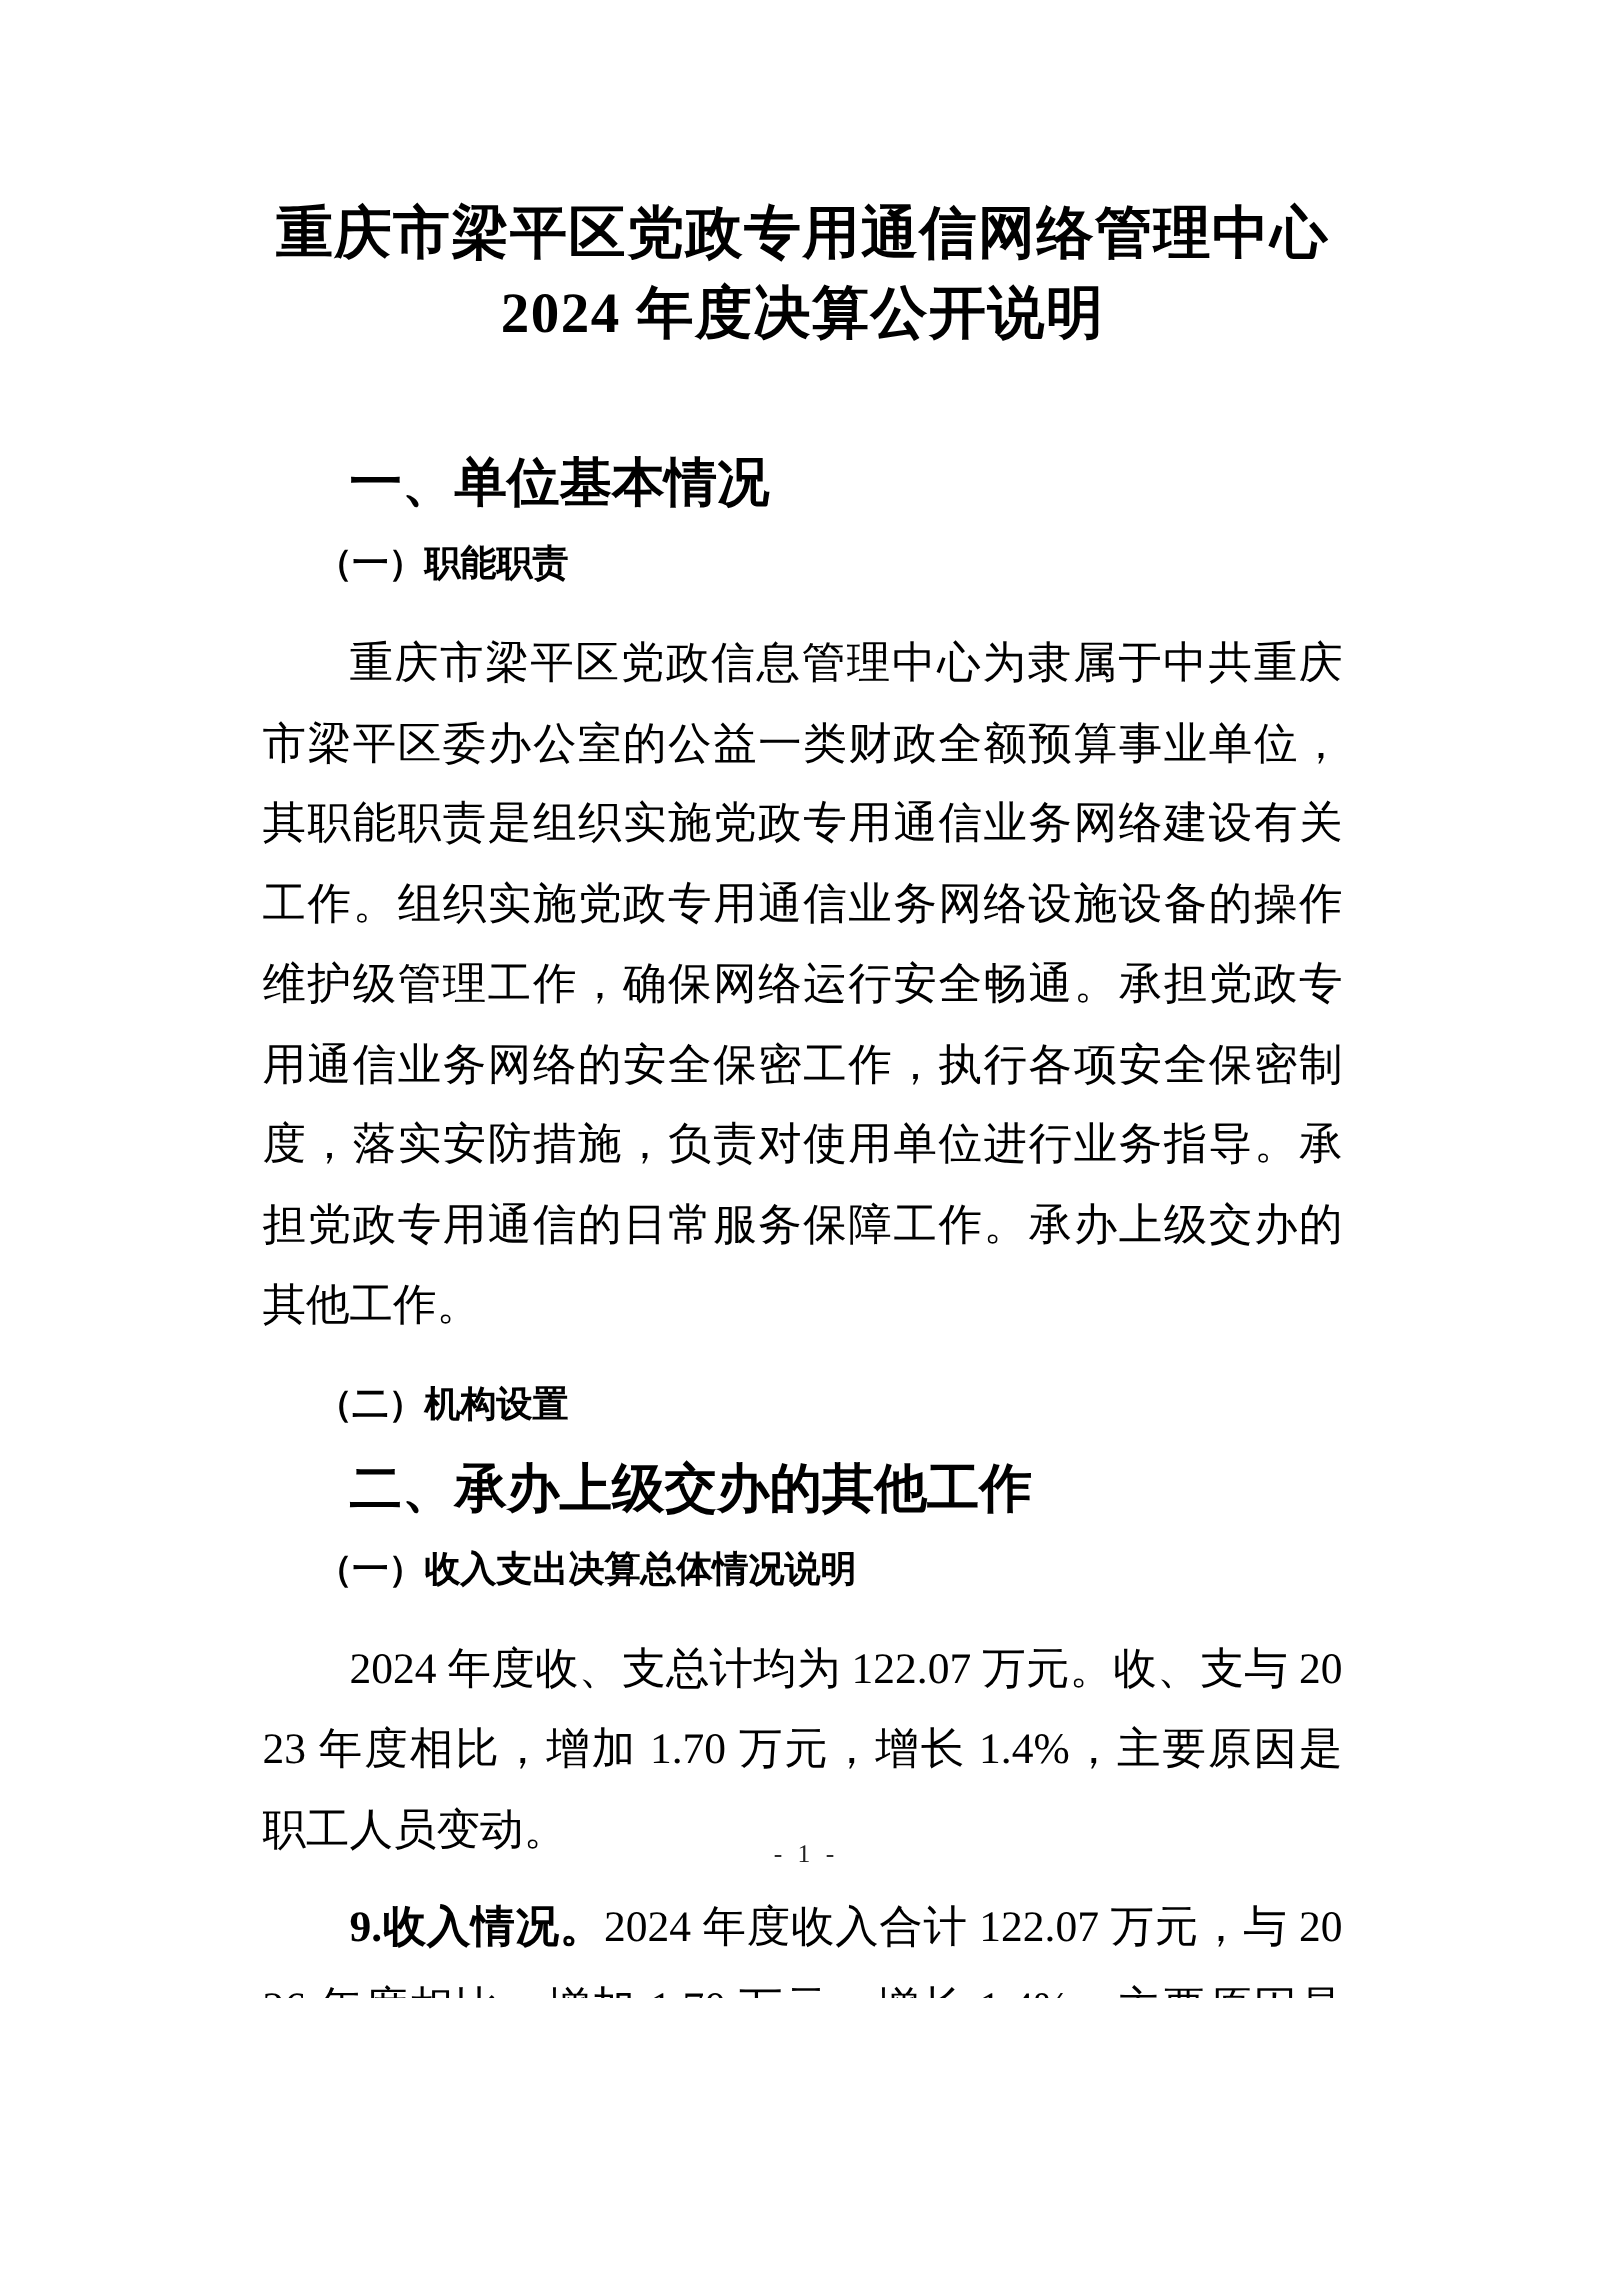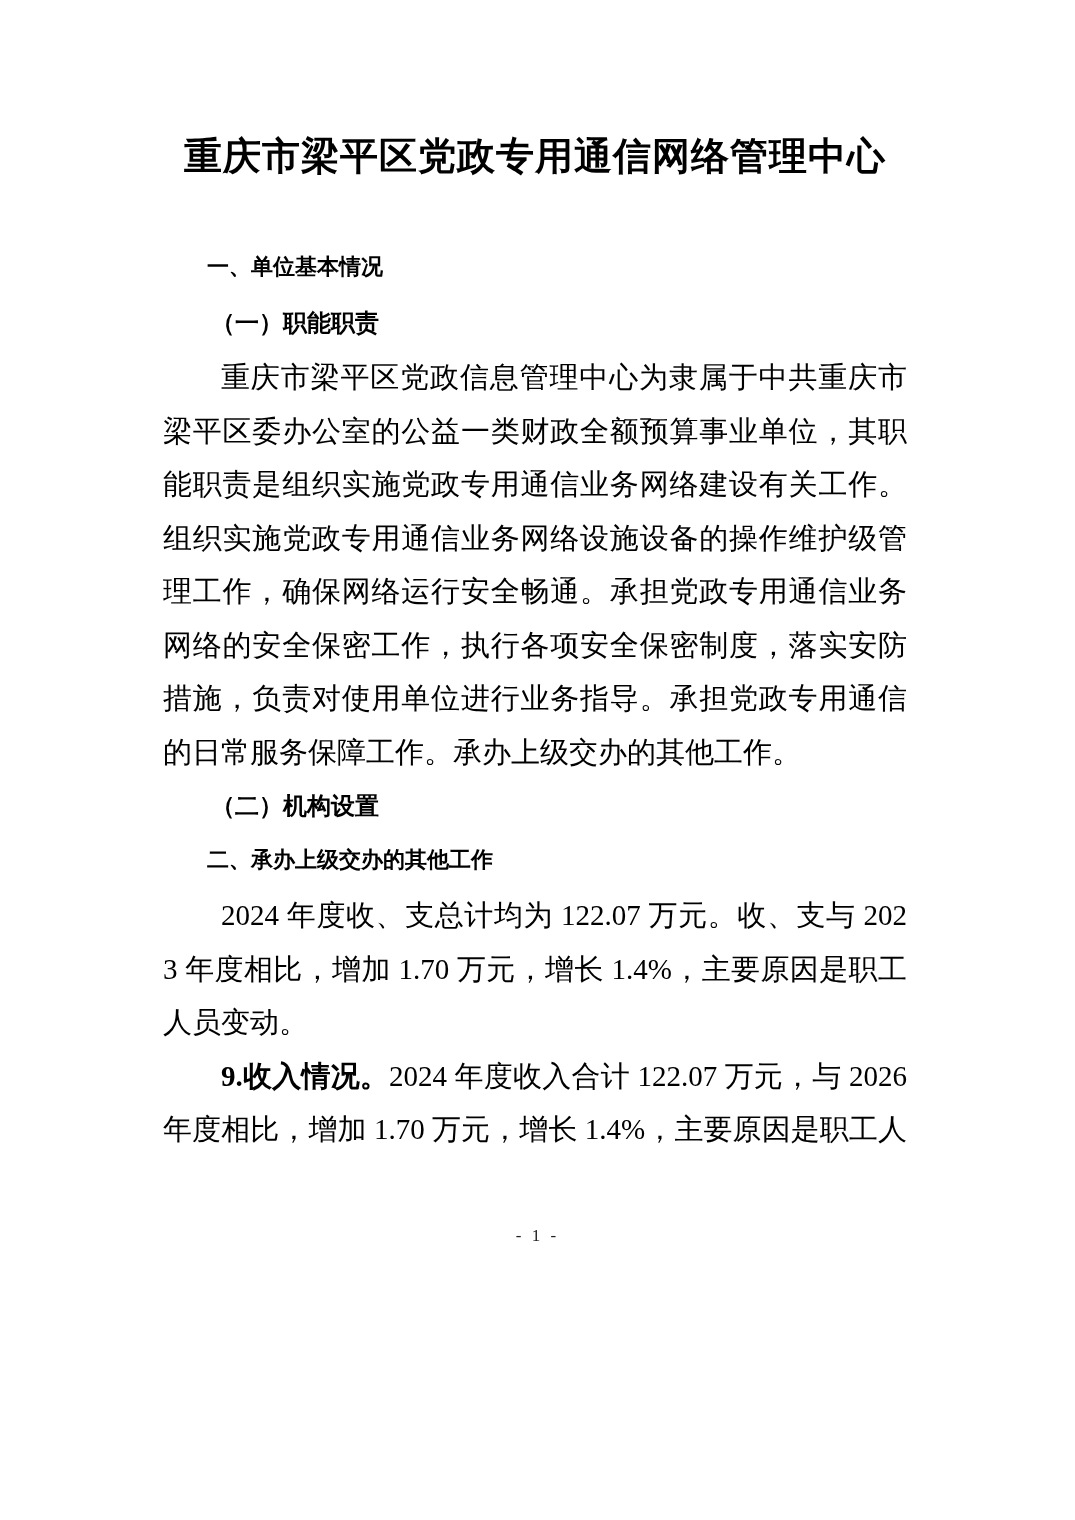--- a/index.html
+++ b/index.html
@@ -21,42 +21,42 @@
   }
   .doc-title {
     text-align: center;
     font-weight: bold;
     font-size: 38px;
     line-height: 53px;
     letter-spacing: 1px;
     color: #000000;
   }
   .h1 {
-    font-family: Liberation Mono, monospace;
+    font-family: Liberation Sans, sans-serif;
     font-weight: bold;
-    font-size: 22px;
+    font-size: 35px;
     line-height: 55px;
     text-indent: 2em;
     margin: 0;
   }
   .h1.first { margin-top: 58px; }
   .h2 {
     font-family: "Liberation Serif", serif;
     font-weight: bold;
     font-size: 24px;
     line-height: 55px;
     text-indent: 2em;
     margin: 0;
   }
   .body-p {
     font-size: 29px;
     line-height: 53.5px;
     text-align: justify;
     text-indent: 2em;
-    margin: 0;
+    margin: 12px;
     word-break: break-all;
   }
   
   .body-p.continued { text-align-last: justify; }
   .lead-bold { font-weight: bold; }
   .footer {
     position: absolute;
     left: 0;
     right: 0;
     bottom: 86px;
@@ -66,33 +66,35 @@
     color: #222222;
   }
 </style>
 </head>
 <body>
 
 <div class="page">
 
   <div class="doc-title">
     <div>重庆市梁平区党政专用通信网络管理中心</div>
+    <div>2024 年度决算公开说明</div>
   </div>
 
   <div class="h1 first">一、单位基本情况</div>
 
   <div class="h2">（一）职能职责</div>
 
   <p class="body-p">重庆市梁平区党政信息管理中心为隶属于中共重庆市梁平区委办公室的公益一类财政全额预算事业单位，其职能职责是组织实施党政专用通信业务网络建设有关工作。组织实施党政专用通信业务网络设施设备的操作维护级管理工作，确保网络运行安全畅通。承担党政专用通信业务网络的安全保密工作，执行各项安全保密制度，落实安防措施，负责对使用单位进行业务指导。承担党政专用通信的日常服务保障工作。承办上级交办的其他工作。</p>
 
   <div class="h2">（二）机构设置</div>
 
 
   <div class="h1">二、承办上级交办的其他工作</div>
 
+  <div class="h2">（一）收入支出决算总体情况说明</div>
 
   <p class="body-p">2024 年度收、支总计均为 122.07 万元。收、支与 2023 年度相比，增加 1.70 万元，增长 1.4%，主要原因是职工人员变动。</p>
 
   <p class="body-p continued"><span class="lead-bold">9.收入情况。</span><span>2024 年度收入合计 122.07 万元，与 2026 年度相比，增加 1.70 万元，增长 1.4%，主要原因是职工人</span></p>
 
   <div class="footer">- 1 -</div>
 
 </div>
 
 </body></html>

